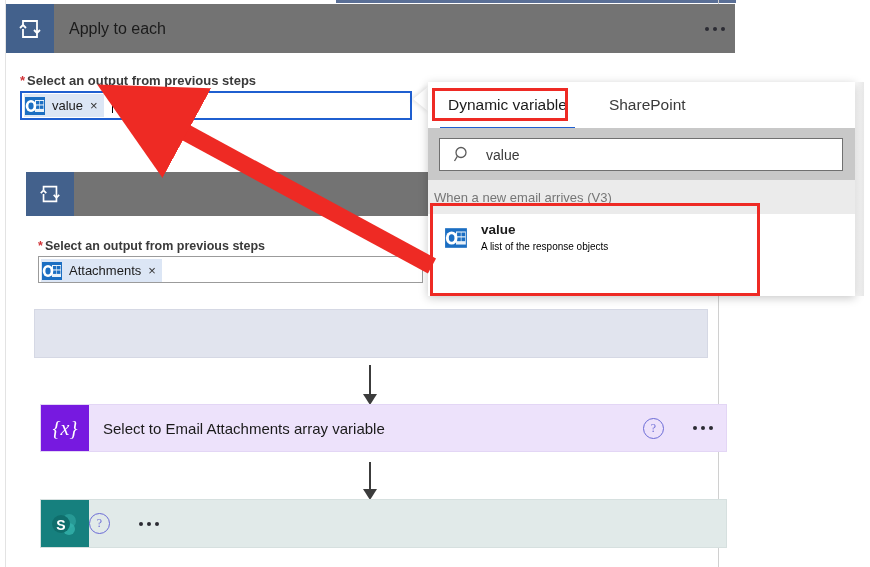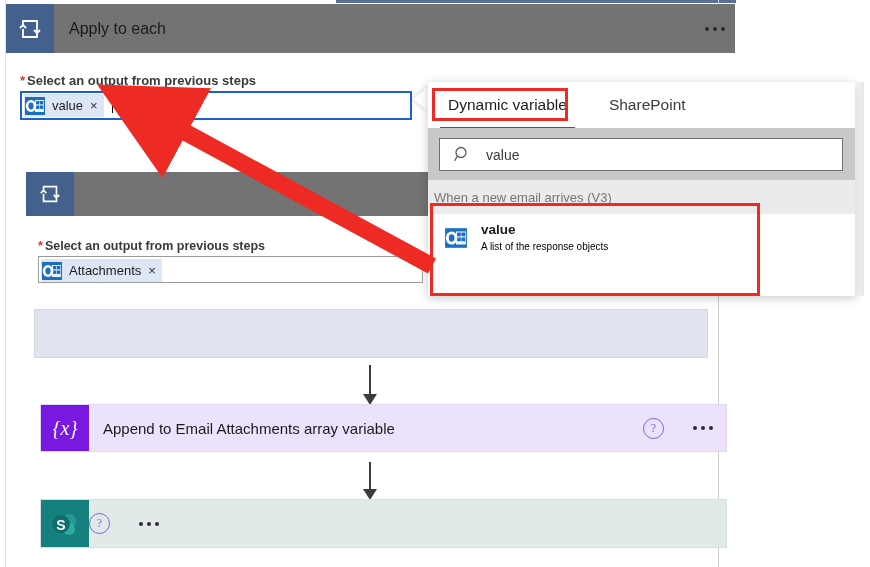--- a/index.html
+++ b/index.html
@@ -307,21 +307,21 @@
 
   <div class="connector" id="conn-1">
     <div class="stem"></div>
       <div class="head"></div>
   </div>
 
   <div class="action-card" id="card-append">
     <div class="action-icon">
       <span class="varglyph">{x}</span>
     </div>
-    <div class="action-title">Append to Email Attachments array variable</div>
+    <div class="action-title">Select to Email Attachments array variable</div>
     <div class="help-icon">?</div>
     <div class="action-ellipsis">
         <i></i>
         <i></i>
         <i></i>
       </div>
   </div>
 
   <div class="connector" id="conn-2">
     <div class="stem"></div>

